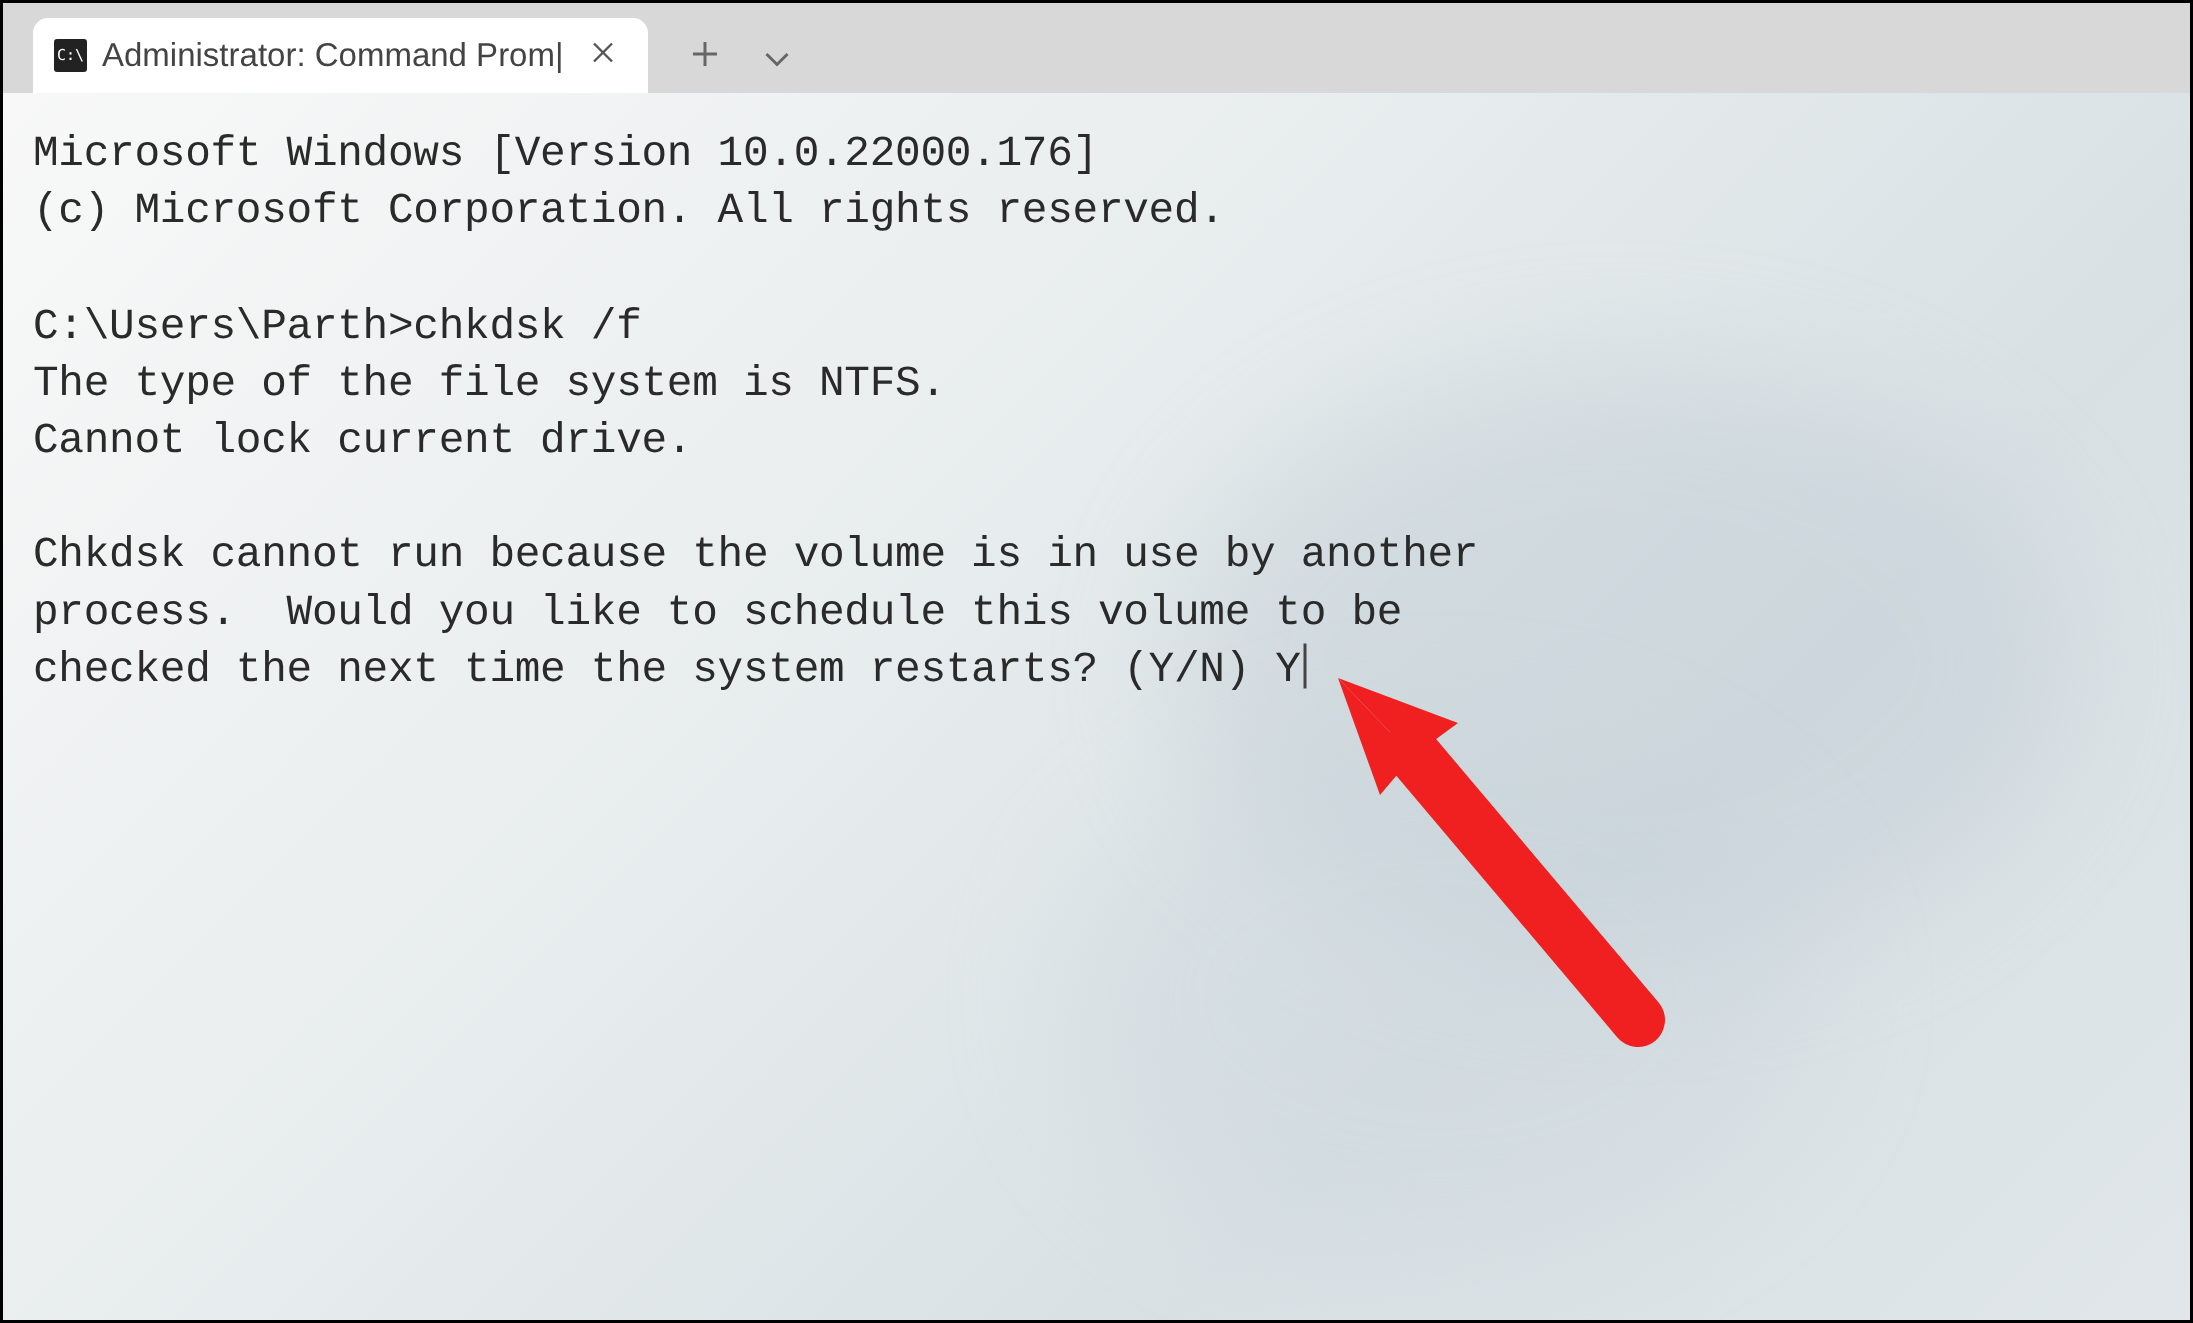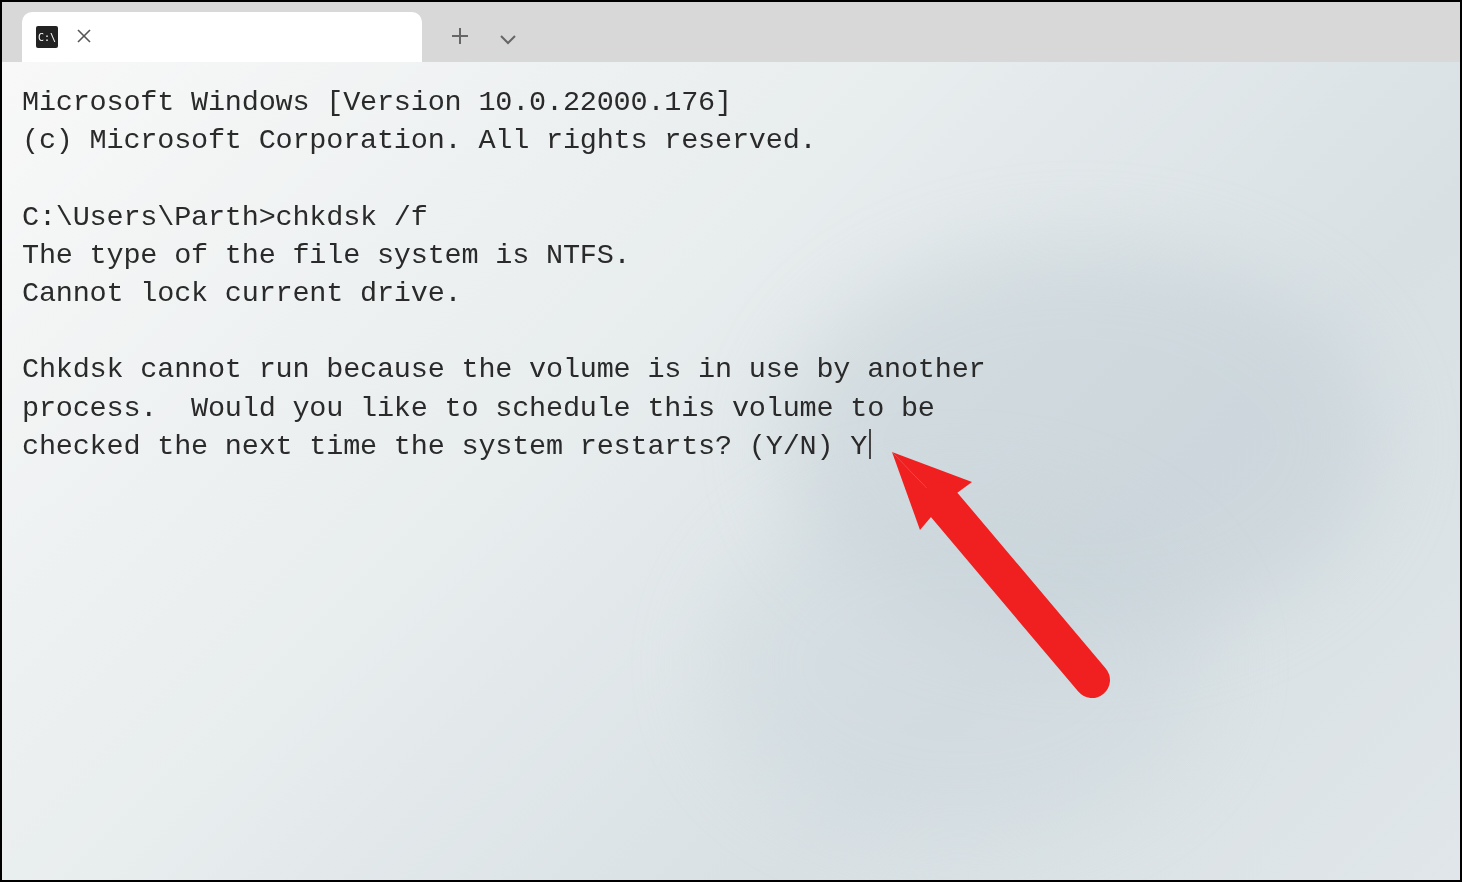--- a/index.html
+++ b/index.html
@@ -126,20 +126,21 @@
       pointer-events: none;
     }
   </style>
 </head>
 <body>
 
 <div class="window">
   <div class="titlebar">
     <div class="tab">
       <span class="tab-icon">C:\</span>
+      <span class="tab-title">Administrator: Command Prom|</span>
       <span class="tab-close">
         <svg width="16" height="16" viewBox="0 0 16 16">
           <line x1="2" y1="2" x2="14" y2="14" stroke="#555" stroke-width="1.6"></line>
           <line x1="14" y1="2" x2="2" y2="14" stroke="#555" stroke-width="1.6"></line>
         </svg>
       </span>
     </div>
     <div class="titlebar-actions">
       <span class="titlebar-btn">
         <svg width="20" height="20" viewBox="0 0 20 20">

